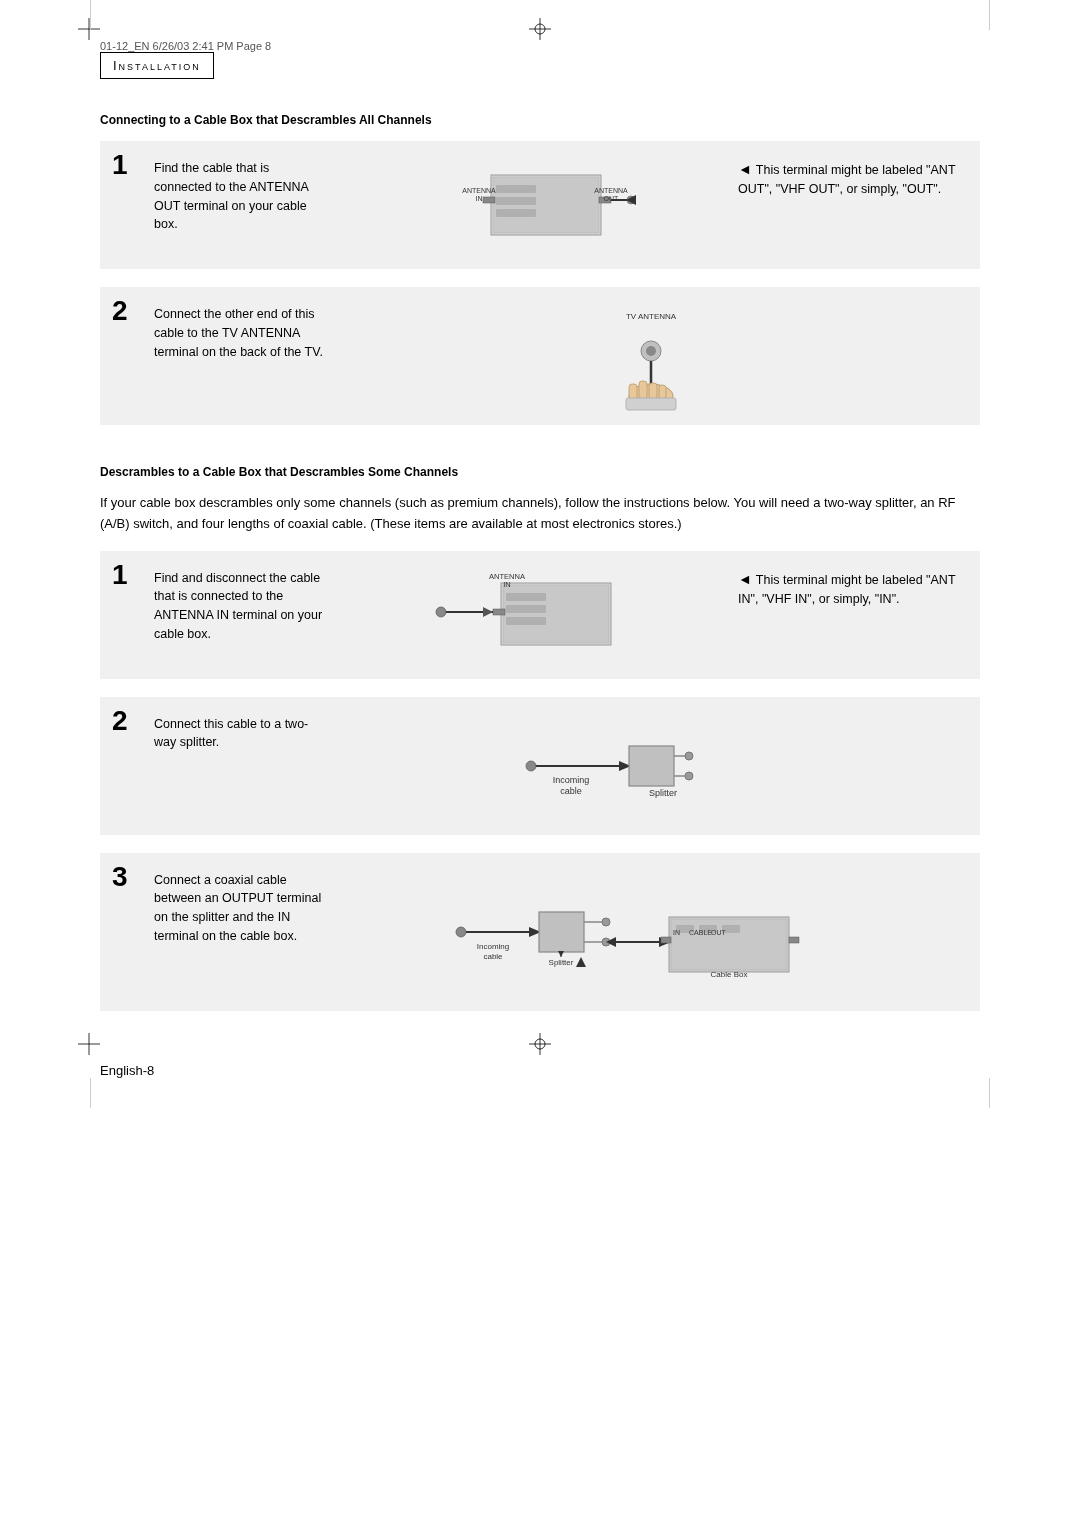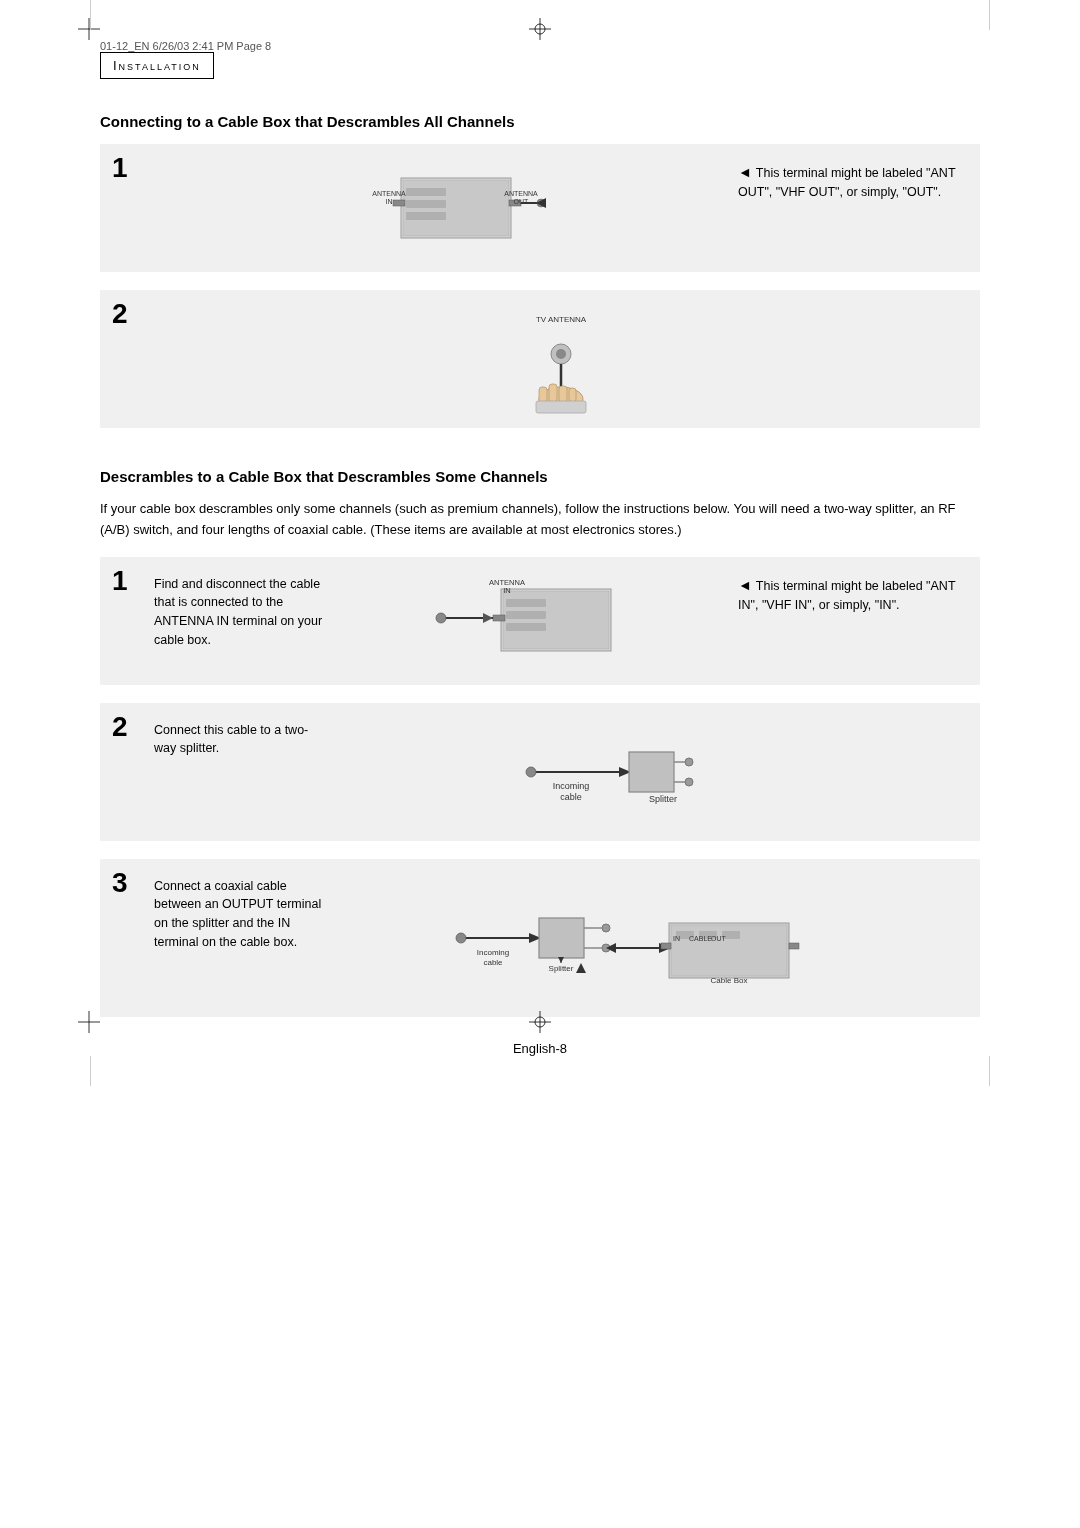--- a/index.html
+++ b/index.html
@@ -30,21 +30,21 @@
       border: 1.5px solid #000;
       display: inline-block;
       padding: 5px 12px;
       margin-bottom: 24px;
       letter-spacing: 2px;
       font-size: 13px;
     }
 
     .section-heading {
       font-weight: bold;
-      font-size: 15px;
+      font-size: 12px;
       margin-bottom: 14px;
       margin-top: 10px;
     }
 
     .step-block {
       display: flex;
       align-items: flex-start;
       margin-bottom: 10px;
       background: #f0f0f0;
       padding: 14px 12px;
@@ -91,23 +91,23 @@
       margin-right: 4px;
     }
 
     .body-text {
       font-size: 13px;
       line-height: 1.6;
       margin-bottom: 16px;
     }
 
     .page-number {
-      text-align: center;
+      text-align: left;
       font-size: 13px;
-      margin-top: 24px;
+      margin-top: 52px;
     }
 
     
     svg text {
       font-family: Arial, Helvetica, sans-serif;
     }
 
     .section-divider {
       height: 20px;
     }
@@ -139,20 +139,21 @@
   <div class="section-title-box">
     <span style="font-variant: small-caps; letter-spacing:2px; font-size:13px;">Installation</span>
   </div>
 
   
   <div class="section-heading">Connecting to a Cable Box that Descrambles All Channels</div>
 
   
   <div class="step-block">
     <div class="step-number">1</div>
+    <div class="step-text">Find the cable that is connected to the ANTENNA OUT terminal on your cable box.</div>
     <div class="step-diagram">
 
       <svg width="220" height="100">
 
         <rect x="70" y="20" width="110" height="60" fill="#d8d8d8" stroke="#999" stroke-width="1"></rect>
 
         <rect x="72" y="22" width="106" height="56" fill="#c8c8c8" stroke="#aaa" stroke-width="0.5"></rect>
         <rect x="75" y="30" width="40" height="8" fill="#b0b0b0" rx="1"></rect>
         <rect x="75" y="42" width="40" height="8" fill="#b0b0b0" rx="1"></rect>
         <rect x="75" y="54" width="40" height="8" fill="#b0b0b0" rx="1"></rect>
@@ -175,20 +176,21 @@
     <div class="step-note">
       <span class="note-triangle">◄</span><span>This terminal might be labeled "ANT OUT", "VHF OUT", or simply, "OUT".</span>
     </div>
   </div>
 
   <div style="height:8px;"></div>
 
   
   <div class="step-block">
     <div class="step-number">2</div>
+    <div class="step-text">Connect the other end of this cable to the TV ANTENNA terminal on the back of the TV.</div>
     <div class="step-diagram">
 
       <svg width="220" height="110">
 
         <text x="110" y="18" font-size="8" text-anchor="middle" fill="#333">TV ANTENNA</text>
 
         <circle cx="110" cy="50" r="10" fill="#c0c0c0" stroke="#888" stroke-width="1"></circle>
         <circle cx="110" cy="50" r="5" fill="#888"></circle>
 
         <line x1="110" y1="60" x2="110" y2="85" stroke="#333" stroke-width="2.5"></line>

